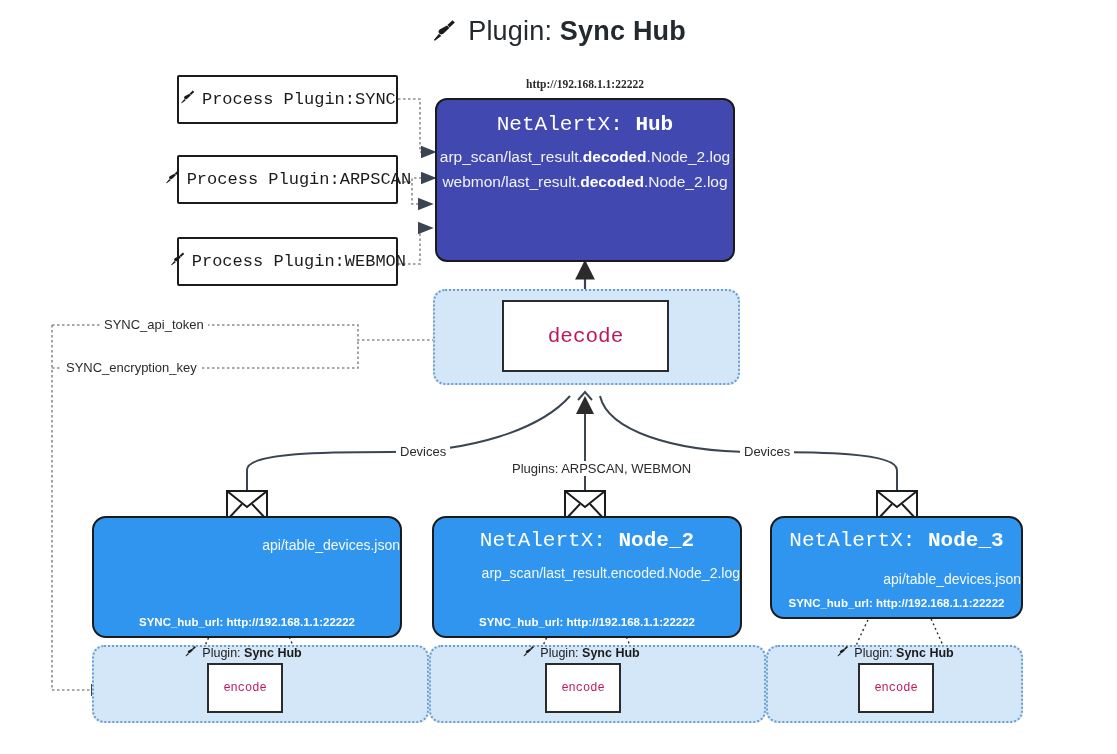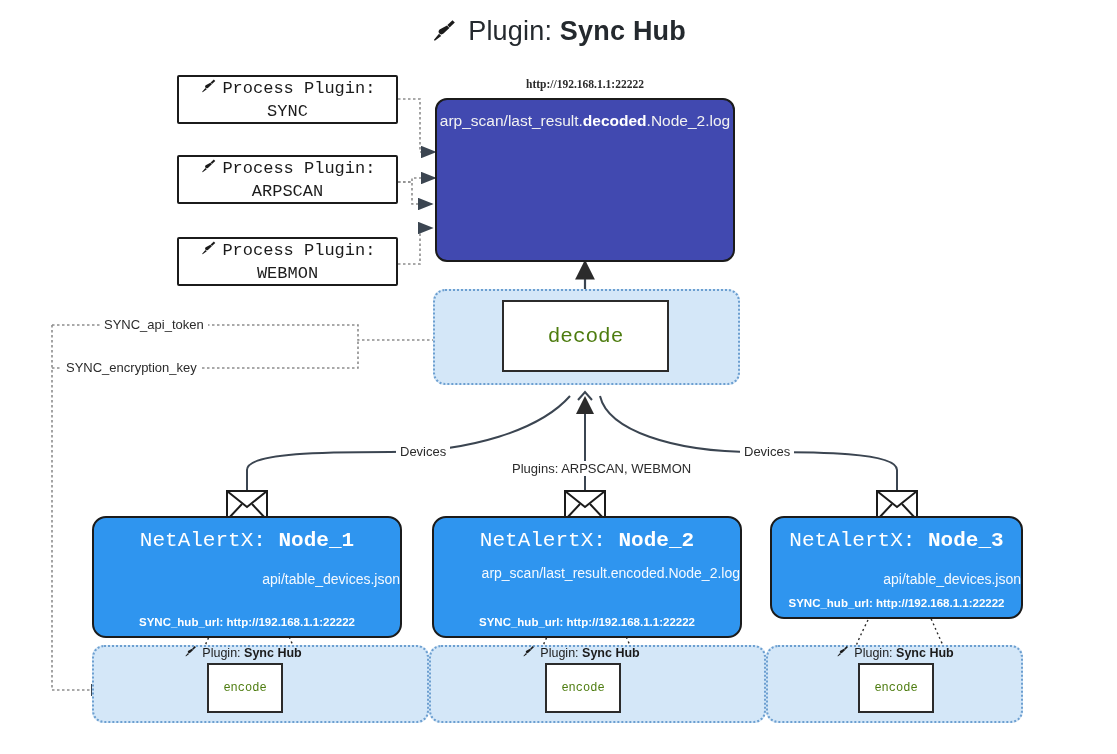--- a/index.html
+++ b/index.html
@@ -22,21 +22,21 @@
     letter-spacing:.2px;white-space:nowrap;
   }
   #title .plug{font-size:25px;margin-right:4px;position:relative;top:2px;}
   #title .bold{font-weight:bold;}
 
   
   .proc-box{
     background:#ffffff;border:2px solid #1b1b1b;border-radius:2px;
     font-family:"Liberation Mono", monospace;
     font-size:17px;line-height:23px;color:#1b1b1b;
-    display:flex;flex-direction:column;align-items:center;justify-content:center;
+    display:flex;flex-direction:row;align-items:center;justify-content:center;
     text-align:center;
   }
   .proc-box .l1{white-space:nowrap;}
   .proc-box .l1 .plug{font-family:"DejaVu Sans",sans-serif;font-size:15px;margin-right:1px;}
   .proc-box .l2{white-space:nowrap;}
 
   
   #hub{
     background:#4149b0;border:2px solid #1b1b1b;border-radius:12px;
     color:#ffffff;overflow:hidden;
@@ -57,21 +57,21 @@
     font-weight:bold;color:#2b2b2b;white-space:nowrap;
   }
 
   
   .lightbox{
     background:#d4e7f8;border:2px dotted #6c9fd0;border-radius:12px;
   }
   .white-box{
     background:#ffffff;border:2px solid #2b2b2b;
     display:flex;align-items:center;justify-content:center;
-    font-family:"Liberation Mono", monospace;color:#4d7c0f;
+    font-family:"Liberation Mono", monospace;color:#be185d;
   }
   #decode{font-size:21px;}
 
   
   .edge-label{
     position:absolute;font-size:13px;color:#2b2b2b;
     background:#ffffff;padding:0 4px;white-space:nowrap;
   }
 
   
@@ -205,23 +205,30 @@
         </g>
           </svg>
       </span><span>Process Plugin:</span>
     </div>
     <div class="l2">WEBMON</div>
   </div>
 
   <div id="hub-url" style="left:435px;top:78px;width:300px;font-family:Liberation Serif, serif;">http://192.168.1.1:22222</div>
 
   <div class="node" id="hub" style="left:435px;top:98px;width:300px;height:164px;">
+    <div class="hub-title">
+      <span>NetAlertX:</span>
+      <b>Hub</b>
+    </div>
     <div class="loglines">
       <div class="logline">
         <span>arp_scan/last_result.</span><b>decoded</b><span>.Node_2.log</span>
+      </div>
+      <div class="logline">
+        <span>webmon/last_result.</span><b>decoded</b><span>.Node_2.log</span>
       </div>
     </div>
   </div>
 
   <div class="node lightbox" style="left:433px;top:289px;width:307px;height:96px;"></div>
   <div class="node white-box" id="decode" style="left:502px;top:300px;width:167px;height:72px;">decode</div>
 
   <div class="edge-label" style="left:100px;top:317px;">SYNC_api_token</div>
   <div class="edge-label" style="left:62px;top:360px;">SYNC_encryption_key</div>
 
@@ -245,24 +252,20 @@
   </div>
   <div class="envelope" style="left:876px;top:490px;">
     <svg width="42" height="31" viewBox="0 0 42 31">
       <rect x="1" y="1" width="40" height="29" fill="#ffffff" stroke="#1b1b1b" stroke-width="2"></rect>
       <path d="M1,1 L21,17 L41,1" fill="none" stroke="#1b1b1b" stroke-width="2"></path>
       <path d="M1,30 L16,14 M41,30 L26,14" fill="none" stroke="#1b1b1b" stroke-width="2"></path>
     </svg>
   </div>
 
   <div class="node nodebox" style="left:92px;top:516px;width:310px;height:122px;">
-    <div class="n-title">
-      <span>NetAlertX:</span>
-      <b>Node_1</b>
-    </div>
     <div class="n-line" style="margin-top:14px;">api/table_devices.json</div>
     <div class="n-url">SYNC_hub_url: http://192.168.1.1:22222</div>
   </div>
 
   <div class="node nodebox" style="left:432px;top:516px;width:310px;height:122px;">
     <div class="n-title">
       <span>NetAlertX:</span>
       <b>Node_2</b>
     </div>
     <div class="n-line" style="margin-top:8px;">arp_scan/last_result.encoded.Node_2.log</div>

